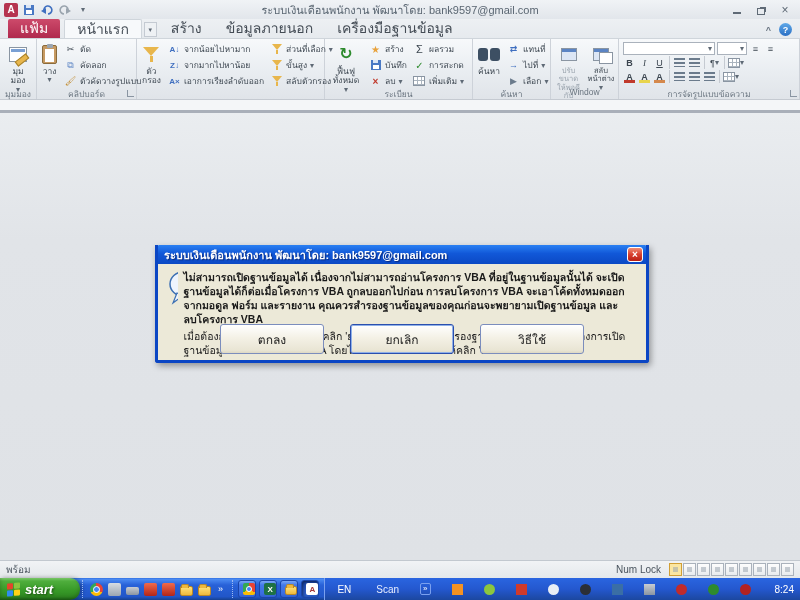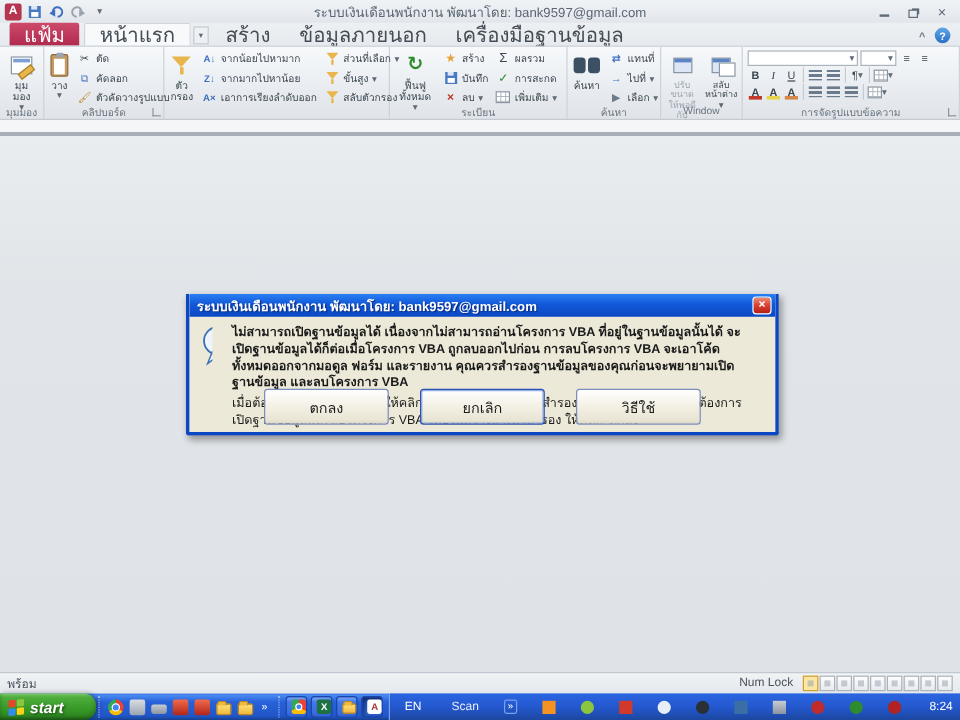--- a/index.html
+++ b/index.html
@@ -23,21 +23,21 @@
   .tbar-title { position:absolute; left:0; right:0; text-align:center; font-size:11px; color:#5a6672; pointer-events:none; }
   .winctrl { margin-left:auto; display:flex; gap:10px; padding-right:4px; z-index:2; }
   .wbtn { width:14px; height:12px; display:flex; align-items:flex-end; justify-content:center; }
   .minbar { width:8px; height:2px; background:#5f6a76; margin-bottom:2px; }
   .restore { width:8px; height:7px; border:1px solid #5f6a76; box-shadow:2px -2px 0 -1px #5f6a76; margin-bottom:1px; }
   .closex { font-size:12px; color:#5f6a76; line-height:12px; }
 
   
   .tabrow { position:absolute; top:19px; left:0; width:800px; height:19px;
     background:linear-gradient(180deg,#edf0f3,#e6eaee); display:flex; align-items:flex-end; padding-left:8px; }
-  .tab { font-size:17px; color:#444c55; padding:2px 12px 3px; height:19px; display:flex; align-items:center; }
+  .tab { font-size:14px; color:#444c55; padding:2px 12px 3px; height:19px; display:flex; align-items:center; }
   .tab-file { background:linear-gradient(180deg,#cd4a6b,#b02a4e); color:#fff; margin-right:4px; border-radius:2px 2px 0 0; }
   .tab-active { background:#f7f9fb; border:1px solid #cfd5db; border-bottom:none; border-radius:2px 2px 0 0; }
   .tab-extra { width:13px; height:15px; border:1px solid #c4cad2; background:#eef1f4; margin:0 2px 1px;
     display:flex; align-items:center; justify-content:center; font-size:7px; color:#5f6a76; }
   .tabrow-right { margin-left:auto; display:flex; align-items:center; gap:8px; padding-right:8px; margin-bottom:2px; }
   .chev-up { font-size:9px; color:#6a7582; font-weight:bold; }
   .helpcirc { width:13px; height:13px; border-radius:50%; background:linear-gradient(180deg,#5fa8e8,#2a6fc4);
     color:#fff; font-size:9px; font-weight:bold; display:flex; align-items:center; justify-content:center; }
 
   
@@ -101,21 +101,21 @@
   .dialog { position:absolute; left:155px; top:245px; width:494px; height:118px;
     background:#ece9d8; border:3px solid #0b46c4; border-top:none; border-radius:0 0 3px 3px;
     box-shadow:2px 3px 6px rgba(0,0,0,.35); }
   .dtitle { height:19px; margin:-0px -0px 0; background:linear-gradient(180deg,#2a80f3 0%,#1158d8 45%,#0b49c4 100%);
     display:flex; align-items:center; padding:0 3px 0 6px; border-radius:1px 1px 0 0; }
   .dtitle-text { color:#fff; font-size:11px; font-weight:bold; text-shadow:1px 1px 1px #0a2a7a; flex:1;
     white-space:nowrap; overflow:hidden; }
   .dclose { width:16px; height:15px; border:1px solid #fff; border-radius:3px;
     background:linear-gradient(180deg,#ef8d75,#d8402f 50%,#b81f14);
     color:#fff; font-size:10px; font-weight:bold; display:flex; align-items:center; justify-content:center; }
-  .dbody { display:flex; padding:7px 20px 0 10px; gap:16px; }
+  .dbody { display:flex; padding:7px 20px 0 10px; gap:6px; }
   .dtext { font-size:10.5px; color:#1a1a1a; line-height:1.32; }
   .dtext .b { font-weight:bold; margin-bottom:4px; }
   .dbuttons { position:absolute; bottom:6px; left:0; right:0; display:flex; justify-content:center; gap:26px; }
   .xpbtn { width:104px; height:30px; font-size:12px; color:#1a1a1a;
     background:linear-gradient(180deg,#ffffff,#f4f1e6 45%,#e9e5d4 90%,#ddd8c4);
     border:1px solid #7b8dbd; border-radius:3px; display:flex; align-items:center; justify-content:center;font-family:Liberation Serif, serif; }
   .xpbtn.focused { border-color:#2a4fae; box-shadow:inset 0 0 0 1px #8fb0e8; }
 
   
   .statusbar { position:absolute; top:560px; left:0; width:800px; height:18px;

